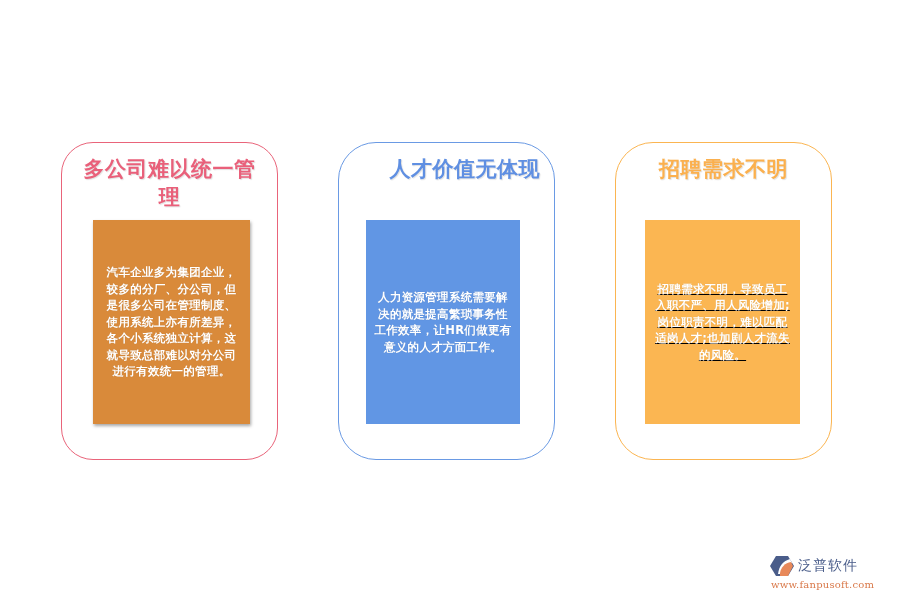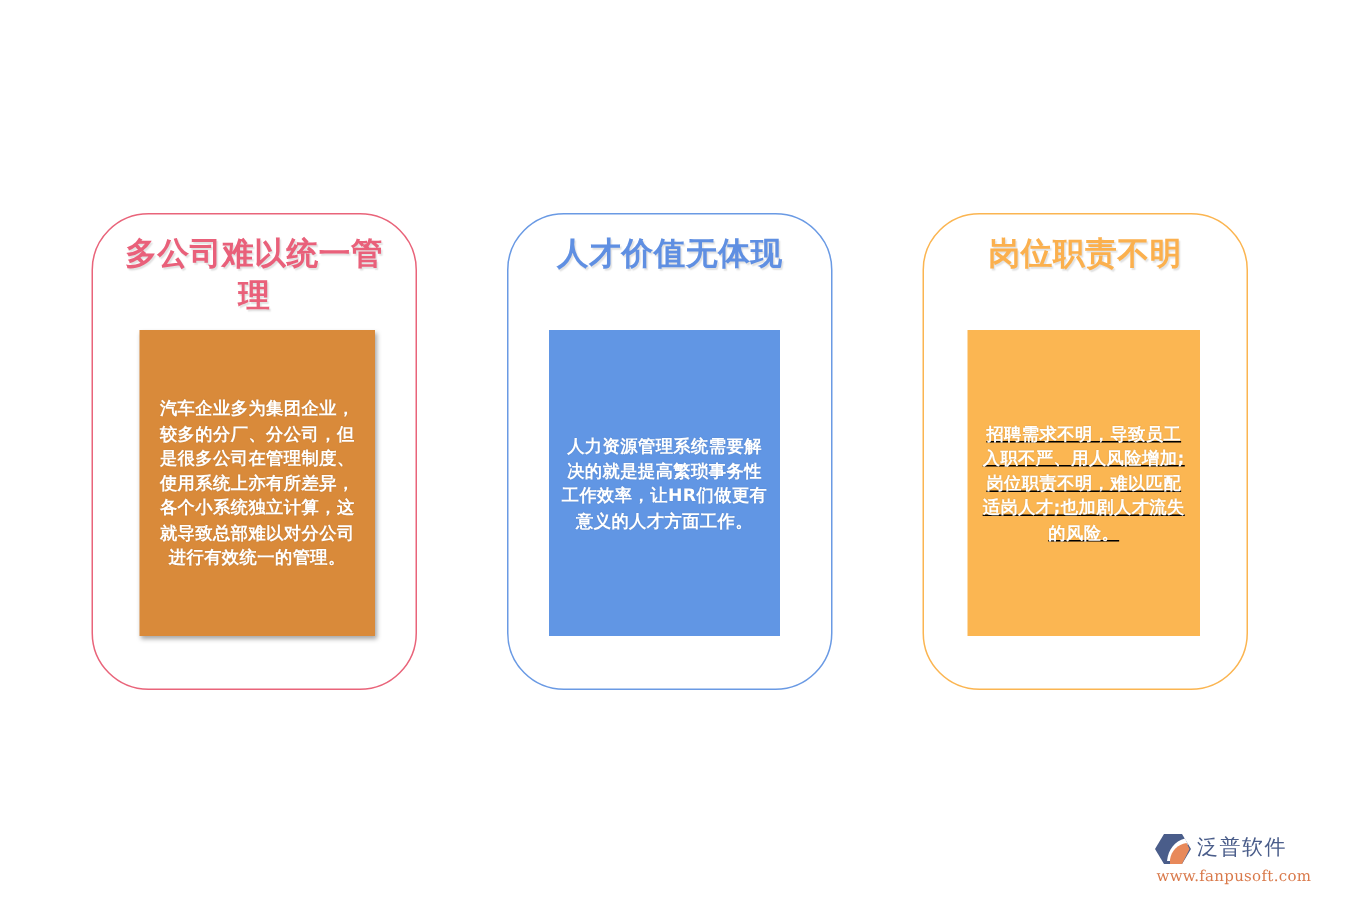--- a/index.html
+++ b/index.html
@@ -13,38 +13,38 @@
 
     .card {
       position: absolute;
       top: 142px;
       width: 217px;
       height: 318px;
       border-radius: 38px;
       border: 1.5px solid;
       background: #ffffff;
     }
-    .card-1 { left: 61px;  border-color: #e9647a; }
+    .card-1 { left: 61px;  border-color: #e9647a; border-radius: 32px; }
     .card-2 { left: 338px; border-color: #6a9ae4; }
     .card-3 { left: 615px; border-color: #fbb551; }
 
     .card-title {
       position: absolute;
       left: 0; right: 0;
       top: 12px;
       text-align: center;
       font-weight: bold;
       font-size: 21px;
       line-height: 28px;
       letter-spacing: 0.5px;
       padding: 0 14px;
       text-shadow: 1px 1px 1px rgba(0,0,0,0.12);
     }
     .card-1 .card-title { color: #e9607a; }
-    .card-2 .card-title { color: #5f8fe2; }
+    .card-2 .card-title { color: #5f8fe2; text-align: right; }
     .card-3 .card-title { color: #fbb04e; }
 
     .content-box {
       position: absolute;
       top: 77px;
       left: 31px;
       width: 170px;
       height: 204px;
       display: flex;
       align-items: center;
@@ -109,21 +109,21 @@
   </div>
 
   <div class="card card-2">
     <div class="card-title">人才价值无体现</div>
     <div class="content-box">
       <div class="content-text">人力资源管理系统需要解决的就是提高繁琐事务性工作效率，让HR们做更有意义的人才方面工作。</div>
     </div>
   </div>
 
   <div class="card card-3">
-    <div class="card-title">岗位职责不明</div>
+    <div class="card-title">招聘需求不明</div>
     <div class="content-box">
       <div class="content-text">招聘需求不明，导致员工入职不严、用人风险增加;岗位职责不明，难以匹配适岗人才;也加剧人才流失的风险。</div>
     </div>
   </div>
 
   <div class="logo">
     <svg class="logo-mark" viewBox="0 0 24 24">
       <polygon points="6,2 18,2 24,12 18,22 6,22 0,12" fill="#4a5d8a"></polygon>
       <path d="M8,20 C9,12 13,7 20,5 L22,9 C16,10 12,14 11,20 Z" fill="#ffffff"></path>
       <path d="M10,19 C11,13 15,9 21,8 L23,12 L18,22 L10,22 Z" fill="#e8895a"></path>

